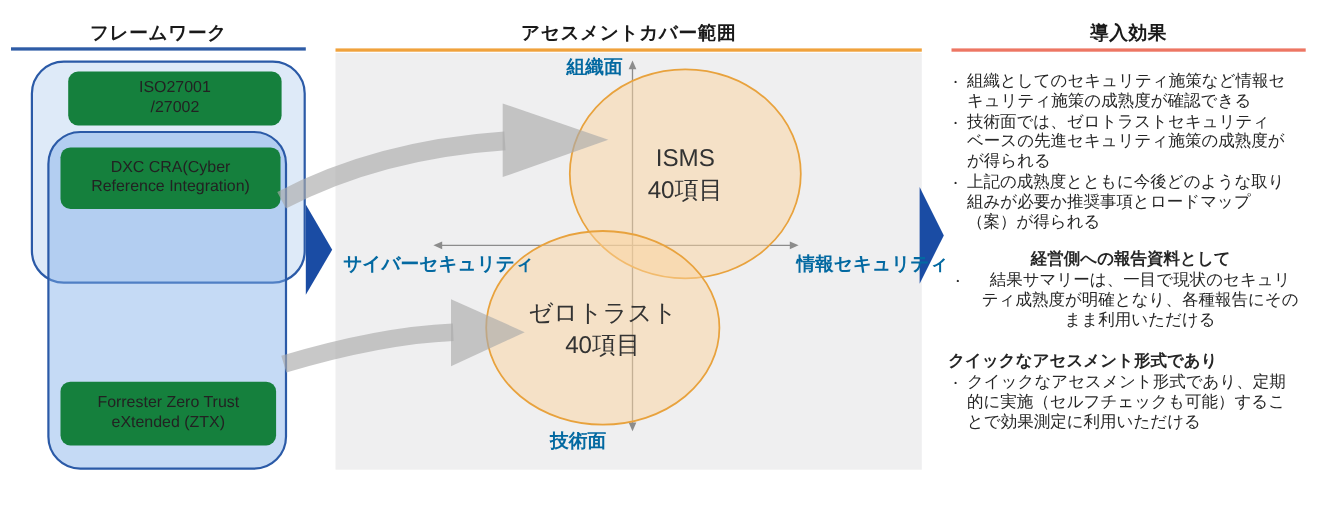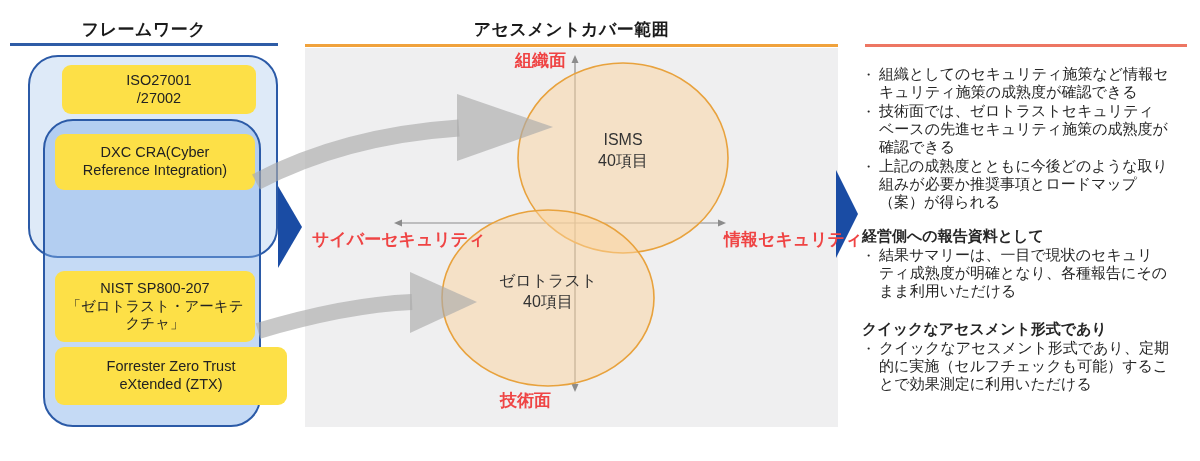--- a/index.html
+++ b/index.html
@@ -15,77 +15,73 @@
   .underline{position:absolute;height:2.5px;}
   .u-fw{left:10px;top:43px;width:268px;background:#2E5CA6;}
   .u-as{left:305px;top:44px;width:533px;background:#F0A23C;}
   .u-ef{left:865px;top:44px;width:322px;background:#ED7663;}
 
   
   .groupA{position:absolute;left:28px;top:55px;width:250px;height:203px;border:2.5px solid #2B5AA7;
     border-radius:30px;background:#DEEAF8;box-sizing:border-box;}
   .groupB{position:absolute;left:43px;top:119px;width:218px;height:308px;border:2.5px solid #2B5AA7;
     border-radius:30px;background:rgba(126,173,232,0.45);box-sizing:border-box;}
-  .fwbox{position:absolute;background:#fde047;border-radius:9px;display:flex;align-items:center;justify-content:center;
+  .fwbox{position:absolute;background:#15803d;border-radius:9px;display:flex;align-items:center;justify-content:center;
     text-align:center;font-size:14.5px;line-height:1.22;color:#222;}
   .fwbox span{white-space:pre-line;}
   .b-iso{left:62px;top:65px;width:194px;height:49px;}
   .b-dxc{left:55px;top:134px;width:200px;height:56px;}
   .b-cmmi{left:55px;top:192px;width:200px;height:58px;}
   .b-nist{left:55px;top:271px;width:200px;height:71px;}
-  .b-forr{left:55px;top:347px;width:232px;height:58px;}
+  .b-forr{left:55px;top:347px;width:196px;height:58px;}
 
   
   .panel{position:absolute;left:305px;top:48px;width:533px;height:379px;background:#EFEFF0;}
   .svg-layer{position:absolute;left:0;top:0;width:1200px;height:461px;pointer-events:none;}
-  .axis-label{position:absolute;font-weight:bold;font-size:17px;color:#ef4444;}
+  .axis-label{position:absolute;font-weight:bold;font-size:17px;color:#0369a1;}
   .al-top{left:470px;top:49px;width:96px;text-align:right;}
   .al-bottom{left:500px;top:389px;width:76px;text-align:left;}
   .al-left{left:312px;top:228px;width:190px;}
   .al-right{left:724px;top:228px;width:142px;text-align:left;}
-  .circle-label{position:absolute;text-align:center;font-size:16px;line-height:1.3;color:#333;}
+  .circle-label{position:absolute;text-align:center;font-size:22px;line-height:1.3;color:#333;}
   .circle-label span{white-space:pre-line;}
   .cl-isms{left:553px;top:130px;width:140px;}
   .cl-zt{left:468px;top:271px;width:160px;}
 
   
   .effects{position:absolute;left:862px;top:64px;width:332px;font-size:15px;line-height:18px;color:#262626;}
   .sec-heading{font-weight:bold;}
   .sec{margin-top:0;}
-  .sec2{margin-top:16px;}
+  .sec2{margin-top:16px;text-align:center;}
   .sec3{margin-top:20px;}
   .bullet{display:flex;margin-top:1px;}
   .dot{flex:0 0 17px;width:17px;font-size:13px;padding-top:1px;}
   .btext{flex:1;white-space:pre-line;}
 </style>
 </head>
 <body>
 
 <div class="canvas">
 
   <div class="col-title t-fw">フレームワーク</div>
   <div class="underline u-fw"></div>
   <div class="col-title t-as">アセスメントカバー範囲</div>
   <div class="underline u-as"></div>
+  <div class="col-title t-ef">導入効果</div>
   <div class="underline u-ef"></div>
 
   <div class="groupA"></div>
   <div class="groupB"></div>
   <div class="fwbox b-iso">
     <span>ISO27001
 /27002</span>
   </div>
   <div class="fwbox b-dxc">
     <span>DXC CRA(Cyber
 Reference Integration)</span>
-  </div>
-  <div class="fwbox b-nist">
-    <span>NIST SP800-207
-「ゼロトラスト・アーキテ
-クチャ」</span>
   </div>
   <div class="fwbox b-forr">
     <span>Forrester Zero Trust
 eXtended (ZTX)</span>
   </div>
 
   <div class="panel"></div>
 
   <svg class="svg-layer" viewBox="0 0 1200 461" xmlns="http://www.w3.org/2000/svg">
 
@@ -132,21 +128,21 @@
     <div class="sec">
       <div class="bullet">
         <span class="dot">・</span>
         <span class="btext">組織としてのセキュリティ施策など情報セ
 キュリティ施策の成熟度が確認できる</span>
       </div>
       <div class="bullet">
         <span class="dot">・</span>
         <span class="btext">技術面では、ゼロトラストセキュリティ
 ベースの先進セキュリティ施策の成熟度が
-確認できる</span>
+が得られる</span>
       </div>
       <div class="bullet">
         <span class="dot">・</span>
         <span class="btext">上記の成熟度とともに今後どのような取り
 組みが必要か推奨事項とロードマップ
 （案）が得られる</span>
       </div>
     </div>
     <div class="sec sec2">
       <div class="sec-heading">経営側への報告資料として</div>

